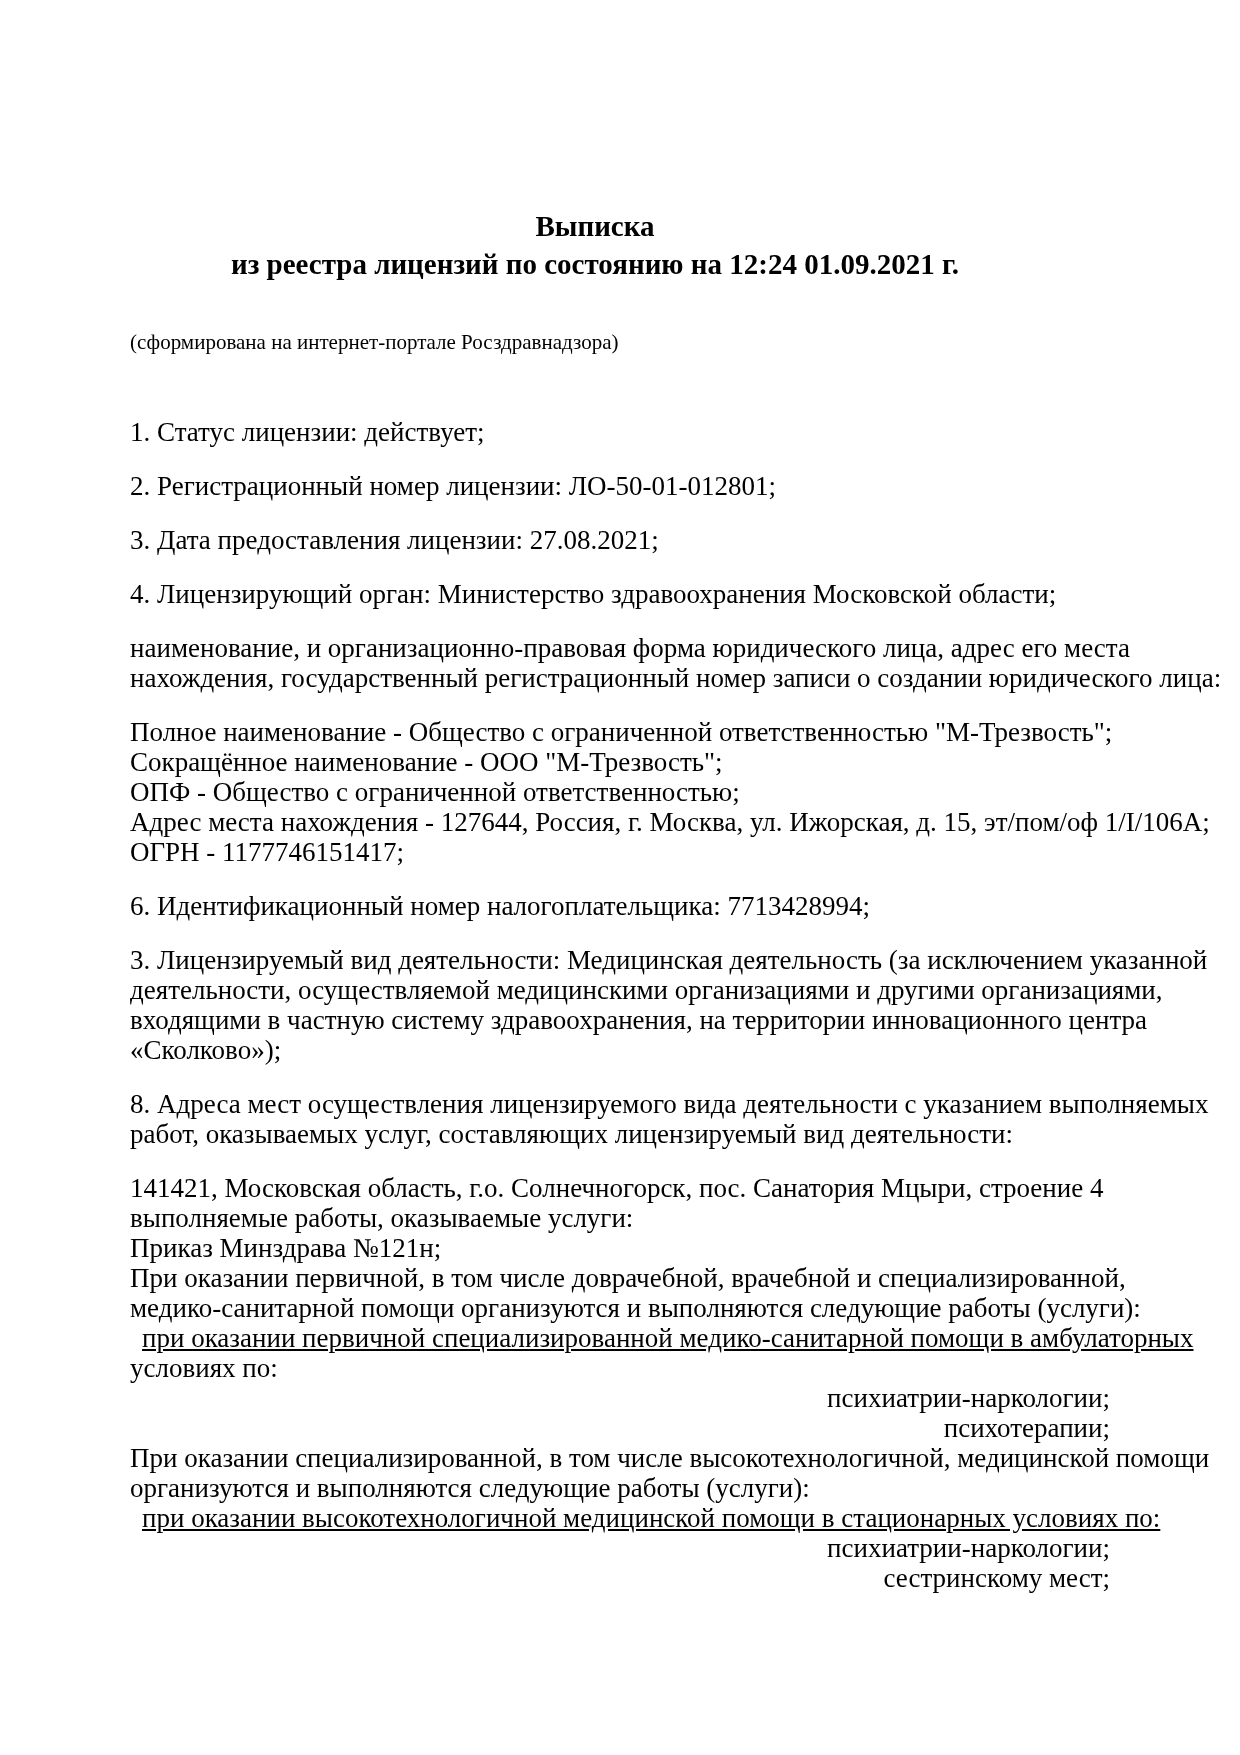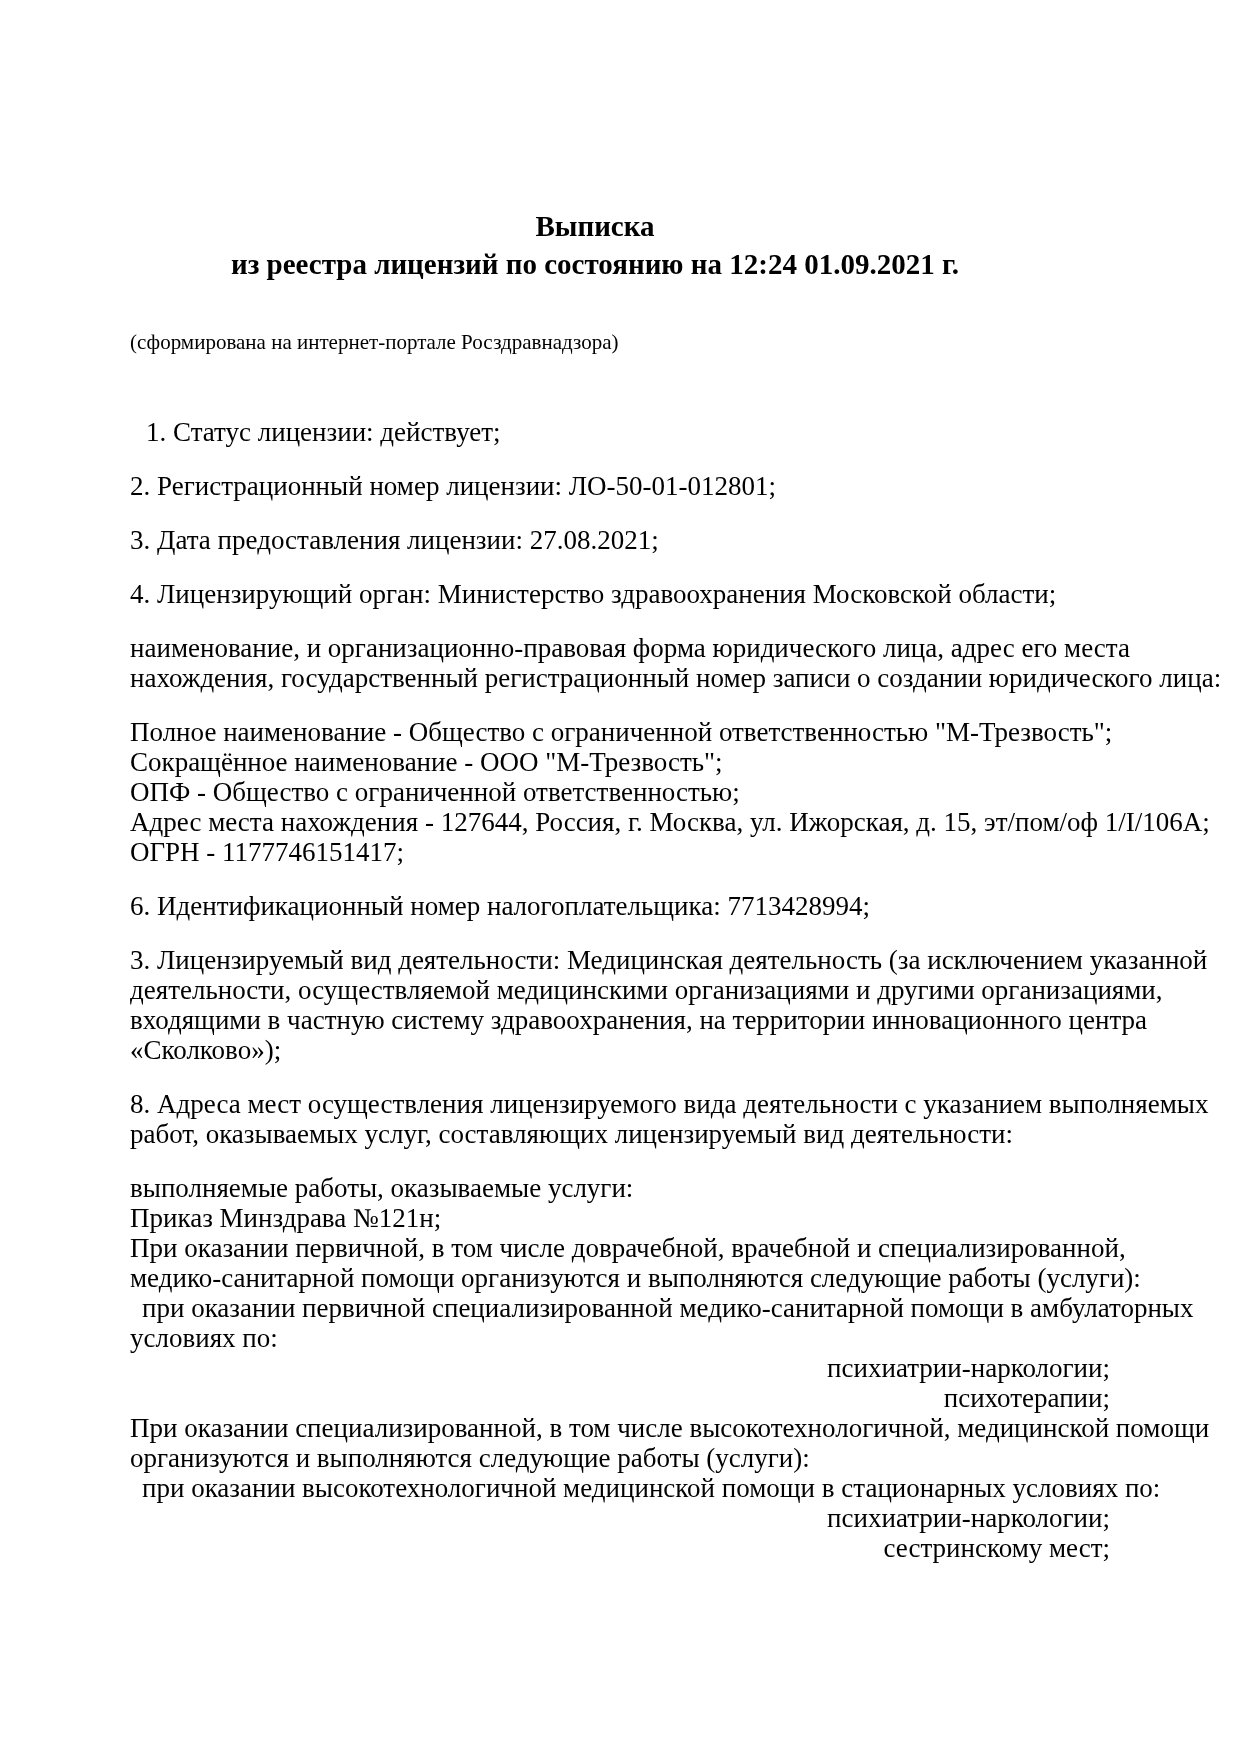--- a/index.html
+++ b/index.html
@@ -34,26 +34,25 @@
     font-size: 21px;
     line-height: 24px;
     white-space: nowrap;
   }
   .block {
     margin-top: 24px; 
     white-space: nowrap;
   }
   .block.first {
     margin-top: 63px;
-    margin-left: 16px;
   }
   .line {
     white-space: nowrap;
   }
-  .ind1 { padding-left: 12px; }
+  .ind1 { padding-left: 12px; text-decoration: underline; }
   .ind2 { padding-left: 38px; text-align: right; }
 </style>
 </head>
 <body>
 
 <div class="page">
 
   <div class="title">
     <div>Выписка</div>
     <div>из реестра лицензий по состоянию на 12:24 01.09.2021 г.</div>
@@ -90,20 +89,21 @@
     <div class="line">входящими в частную систему здравоохранения, на территории инновационного центра</div>
     <div class="line">«Сколково»);</div>
   </div>
 
   <div class="block">
     <div class="line">8. Адреса мест осуществления лицензируемого вида деятельности с указанием выполняемых</div>
     <div class="line">работ, оказываемых услуг, составляющих лицензируемый вид деятельности:</div>
   </div>
 
   <div class="block">
+    <div class="line">141421, Московская область, г.о. Солнечногорск, пос. Санатория Мцыри, строение 4</div>
     <div class="line">выполняемые работы, оказываемые услуги:</div>
     <div class="line">Приказ Минздрава №121н;</div>
     <div class="line">При оказании первичной, в том числе доврачебной, врачебной и специализированной,</div>
     <div class="line">медико-санитарной помощи организуются и выполняются следующие работы (услуги):</div>
     <div class="line ind1">при оказании первичной специализированной медико-санитарной помощи в амбулаторных</div>
     <div class="line">условиях по:</div>
     <div class="line ind2">психиатрии-наркологии;</div>
     <div class="line ind2">психотерапии;</div>
     <div class="line">При оказании специализированной, в том числе высокотехнологичной, медицинской помощи</div>
     <div class="line">организуются и выполняются следующие работы (услуги):</div>

